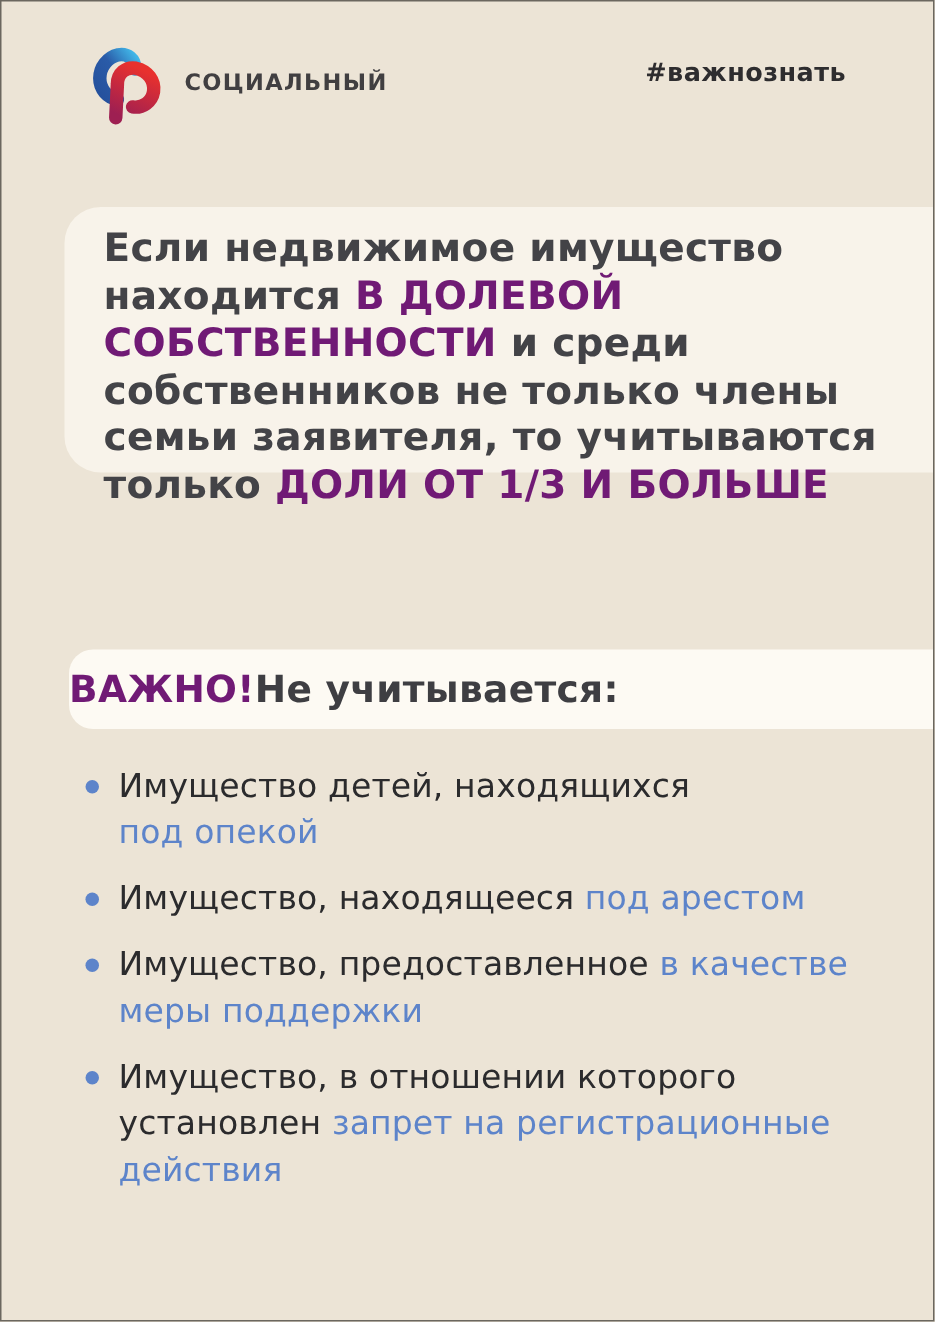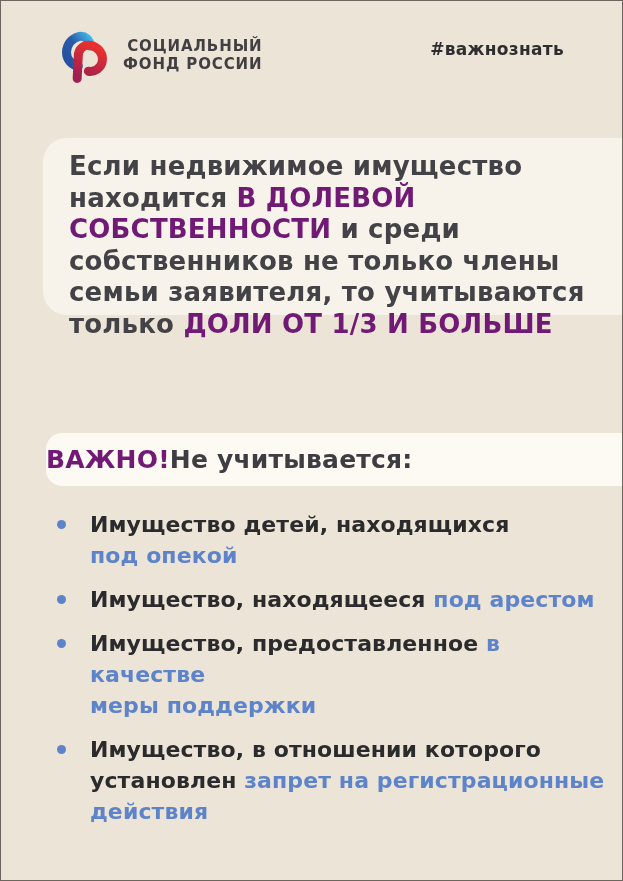--- a/index.html
+++ b/index.html
@@ -28,21 +28,21 @@
   .banner{
     position:absolute;left:45px;right:0;top:432px;height:53px;
     background:#fdfaf3;border-radius:16px 0 0 16px;
     display:flex;align-items:center;box-sizing:border-box;
     font-size:25px;font-weight:700;color:#3e3e42;letter-spacing:0.2px;
   }
   
   .bullets{position:absolute;left:56px;top:508px;right:12px;}
   .bullet{display:flex;gap:13px;margin-bottom:13px;}
   .dot{width:9px;height:9px;border-radius:50%;background:#5d84ca;margin-top:11px;flex:none;}
-  .bullet-text{font-size:22px;font-weight:700;color:#2b2b2d;line-height:31px;letter-spacing:0.1px;margin-left:11px;}
+  .bullet-text{font-size:22px;font-weight:400;color:#2b2b2d;line-height:31px;letter-spacing:0.1px;}
   .bullet-text .blue{color:#5d84ca;}
 </style>
 </head>
 <body>
 
 <div class="header-logo">
   <svg class="logo-mark" viewBox="0 0 100 100" aria-hidden="true">
     <defs>
       <linearGradient id="lgBlue" x1="1" y1="0" x2="0" y2="1">
         <stop offset="0" stop-color="#41b6e8"></stop>
@@ -52,21 +52,20 @@
       <linearGradient id="lgRed" x1="0.6" y1="0" x2="0.25" y2="1">
         <stop offset="0" stop-color="#e8312e"></stop>
         <stop offset="1" stop-color="#9e1f52"></stop>
       </linearGradient>
     </defs>
     <path d="M59 34 C59 22 50 15 39 17 C26 20 17 32 17 45 C17 58 26 68 38 70" fill="none" stroke="url(#lgBlue)" stroke-width="16" stroke-linecap="round"></path>
     <path d="M36 92 L38 52 C38 39 48 31 60 33 C74 36 83 48 81 61 C79 73 68 81 56 79" fill="none" stroke="url(#lgRed)" stroke-width="16" stroke-linecap="round"></path>
   </svg>
   <div class="logo-text">
     <div>СОЦИАЛЬНЫЙ</div>
-    <div>ФОНД РОССИИ</div>
   </div>
 </div>
 <div class="hashtag">#важнознать</div>
 
 <div class="headline-panel">
   <div class="headline">
     <span>Если недвижимое имущество</span><br>
     <span>находится </span><span class="blue">В ДОЛЕВОЙ</span><br>
     <span class="blue">СОБСТВЕННОСТИ</span><span> и среди</span><br>
     <span>собственников не только члены</span><br>

